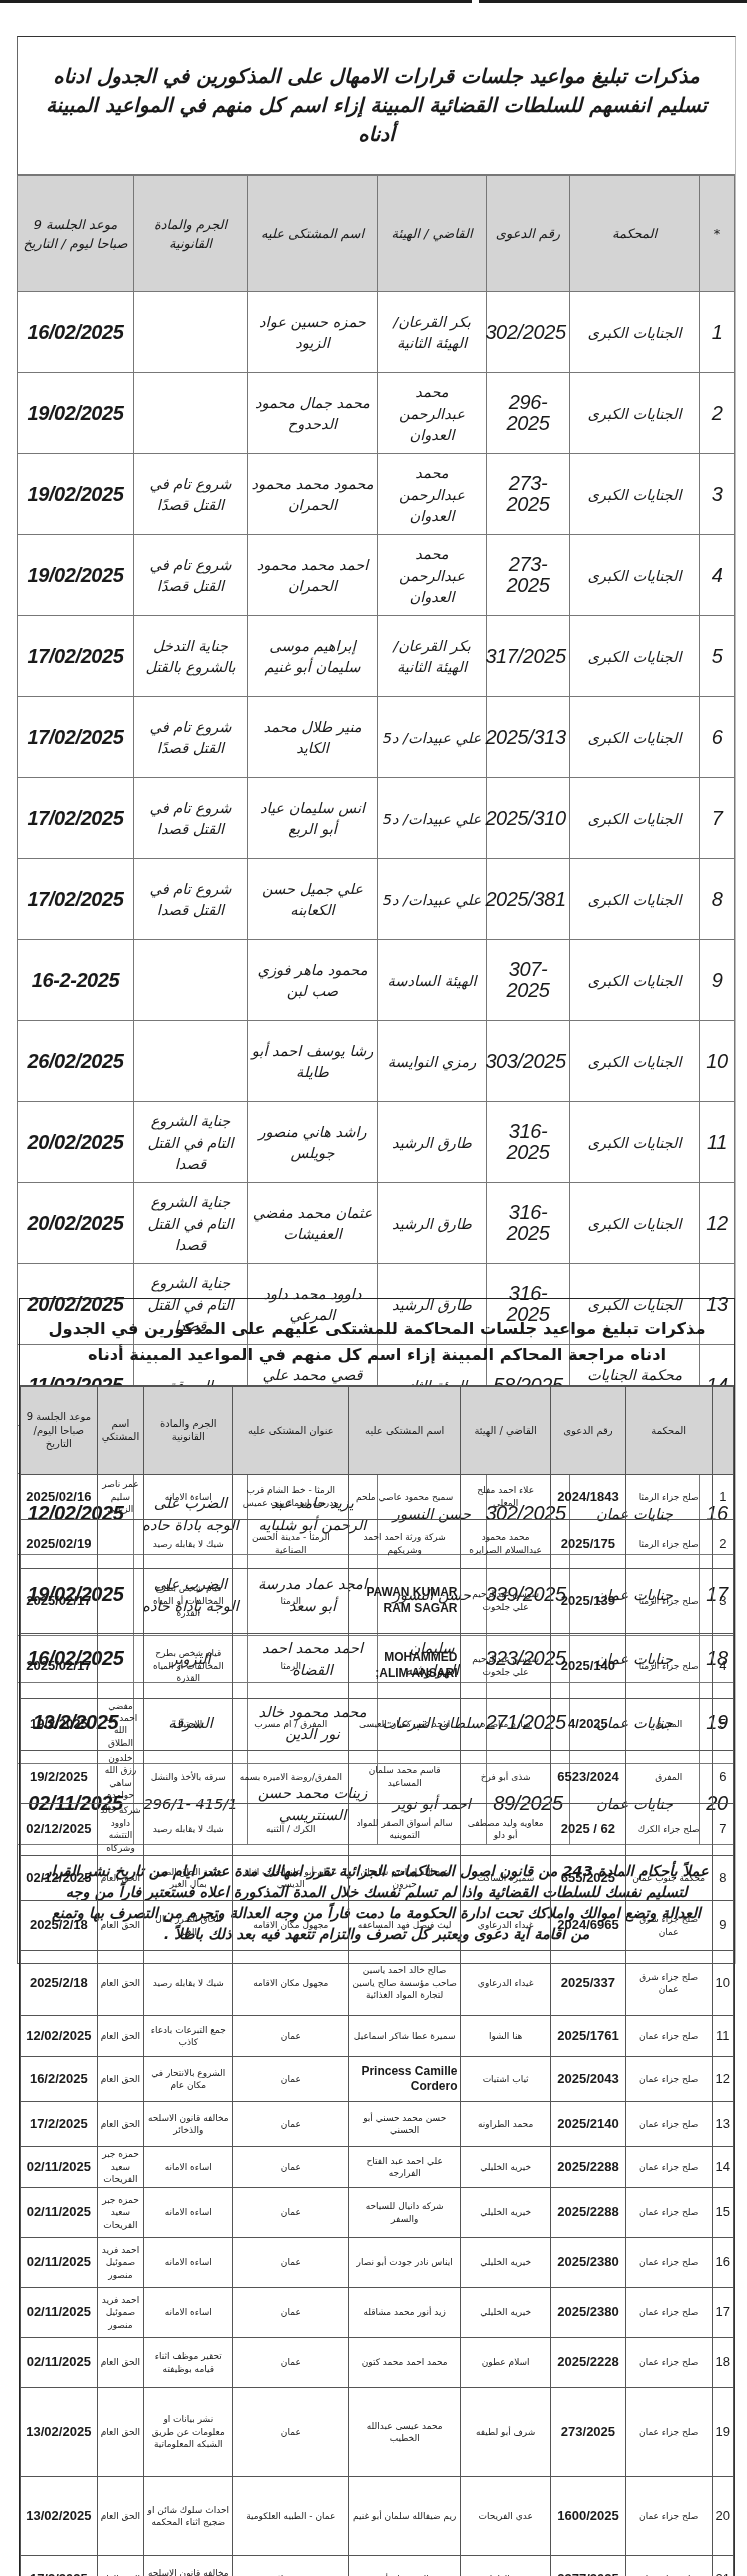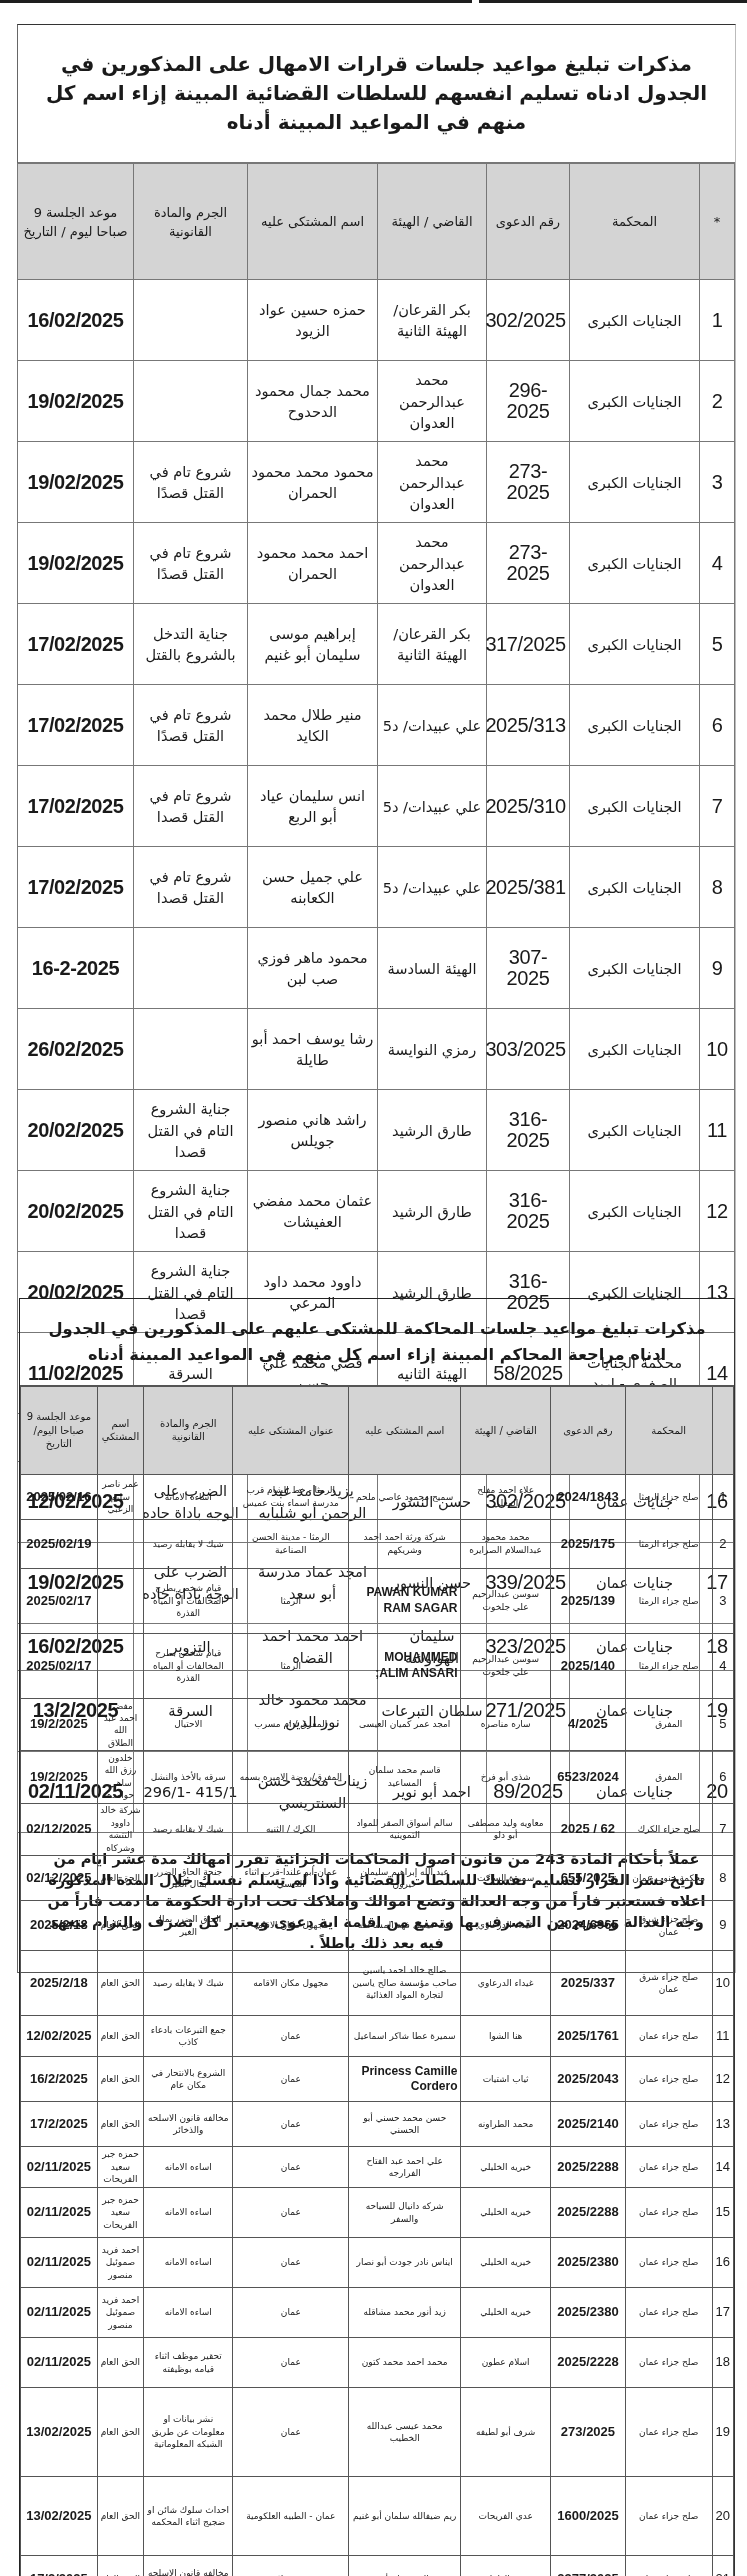--- a/index.html
+++ b/index.html
@@ -1,21 +1,21 @@
 <!DOCTYPE html>
 <html lang="ar" dir="rtl" style="font-size:13.7px"><head>
 <meta charset="utf-8">
 <style>
   html, body { margin: 0; padding: 0; background: #ffffff; }
   body { width: 747px; min-height: 2576px; position: relative; font-family: "DejaVu Sans", "Liberation Sans", sans-serif; color: #1a1a1a; }
   .topbar { position: absolute; top: 0; left: 0; width: 747px; height: 3.4px; background: #1e1e1e; }
   .topbar .gap { position: absolute; top: 0; left: 472px; width: 6.9px; height: 3.4px; background: #fff; }
 
   
-  .sec1 { position: absolute; top: 24px; left: 17px; width: 717px; border-top: 1.7px solid #333; border-left: 0.9px solid #666; border-right: 0.9px solid #bbb; }
+  .sec1 { position: absolute; top: 36px; left: 17px; width: 717px; border-top: 1.7px solid #333; border-left: 0.9px solid #666; border-right: 0.9px solid #bbb; font-style: italic; }
   .sec1 .title { height: 137px; display: flex; align-items: center; justify-content: center; text-align: center;
      font-weight: bold; font-size: 20px; line-height: 29px; padding: 0 20.6px; border-bottom: 0.9px solid #777; }
   table { border-collapse: collapse; width: 100%; table-layout: fixed; direction: rtl; }
   .t1 th, .t1 td { border: 0.9px solid #777; text-align: center; vertical-align: middle; padding: 1.7px 3.4px; }
   .t1 th { background: #d4d4d4; font-weight: normal; font-size: 13px; height: 112px; line-height: 19px; }
   .t1 td { font-size: 14.6px; line-height: 21.4px; }
   .t1 td.num, .t1 td.no { font-family: "Liberation Sans", sans-serif; font-size: 20px; font-weight: normal; letter-spacing: -0.4px; }
   .t1 td.date { font-family: "Liberation Sans", sans-serif; font-size: 20px; font-weight: bold; letter-spacing: -0.4px; margin-top: 11px; }
   .t1 tr.r { height: 81px; }
   .t1 tr.rs { height: 41px; }

